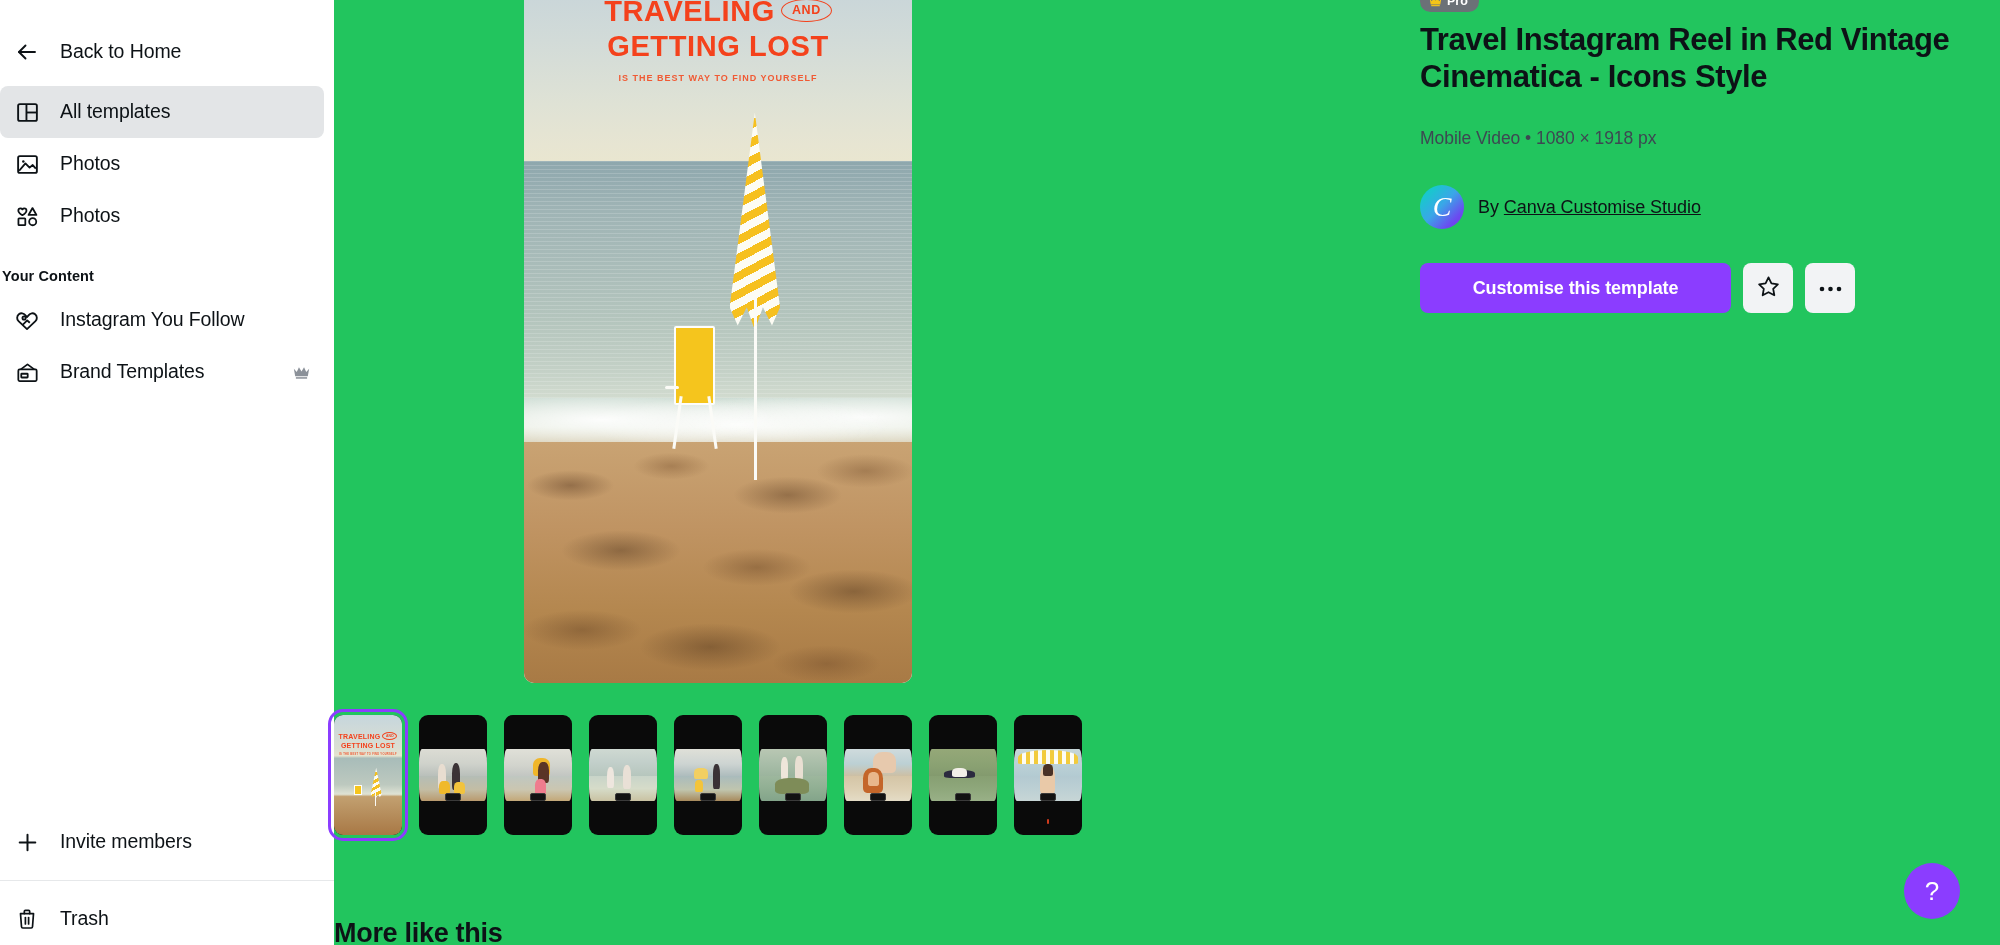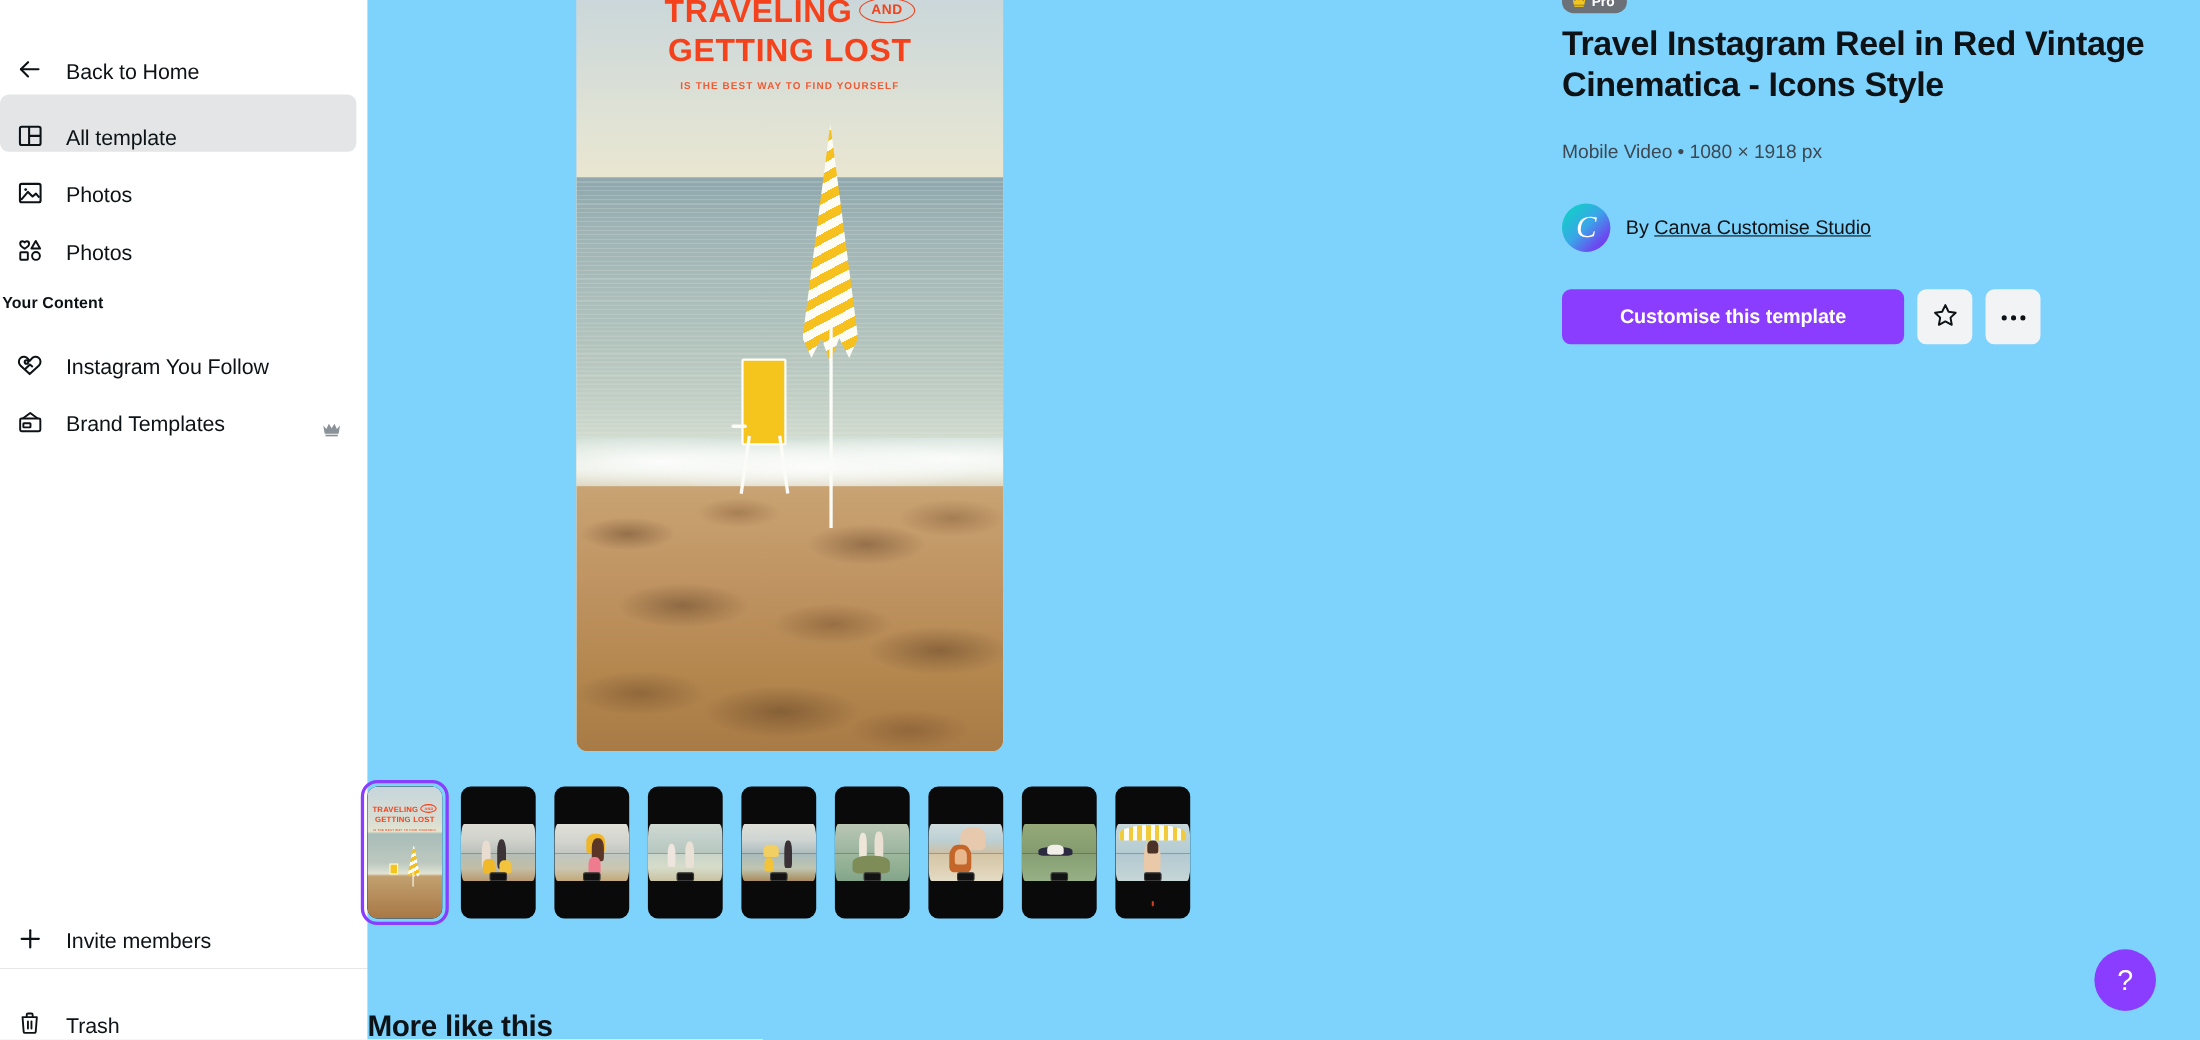--- a/index.html
+++ b/index.html
@@ -26,21 +26,21 @@
     position: relative;
     width: 334px;
     height: 945px;
     flex: 0 0 334px;
     background: #ffffff;
     padding-top: 26px;
   }
 
   .nav-item {
     display: flex;
-    align-items: flex-end;
+    align-items: center;
     height: 52px;
     padding-left: 12px;
     border-radius: 8px;
     margin: 0 10px 0 0;
     cursor: pointer;
     gap: 18px;
   }
   .nav-item.active { background: #e3e5e7; }
 
   .nav-icon {
@@ -90,21 +90,21 @@
     background: #e6e8ea;
     margin: 12px 0 12px 0;
     width: 334px;
   }
 
   
   .main {
     position: relative;
     flex: 1 1 auto;
     height: 945px;
-    background: #7dd3fc;
+    background: #22c55e;
   }
 
   .preview-stage {
     position: absolute;
     left: 190px;
     top: -120px;
     width: 388px;
     height: 803px;
     border-radius: 10px;
     overflow: hidden;
@@ -451,21 +451,21 @@
     </div>
 
     <div class="nav-item active">
       <span class="nav-icon">
         <svg width="25" height="25" viewBox="0 0 24 24" fill="none" stroke="#0d1216" stroke-width="1.8">
           <rect x="3" y="4" width="18" height="16" rx="1.6"></rect>
           <line x1="11" y1="4" x2="11" y2="20"></line>
           <line x1="11" y1="12" x2="21" y2="12"></line>
         </svg>
       </span>
-      <span class="nav-label">All template</span>
+      <span class="nav-label">All templates</span>
     </div>
 
     <div class="nav-item">
       <span class="nav-icon">
         <svg width="25" height="25" viewBox="0 0 24 24" fill="none" stroke="#0d1216" stroke-width="1.8" stroke-linejoin="round">
           <rect x="3" y="4" width="18" height="16" rx="1.6"></rect>
           <circle cx="8" cy="9" r="1.2" fill="#0d1216" stroke="none"></circle>
           <polyline points="4,18 10,11 14,15 17,12.5 20,16"></polyline>
         </svg>
       </span>

